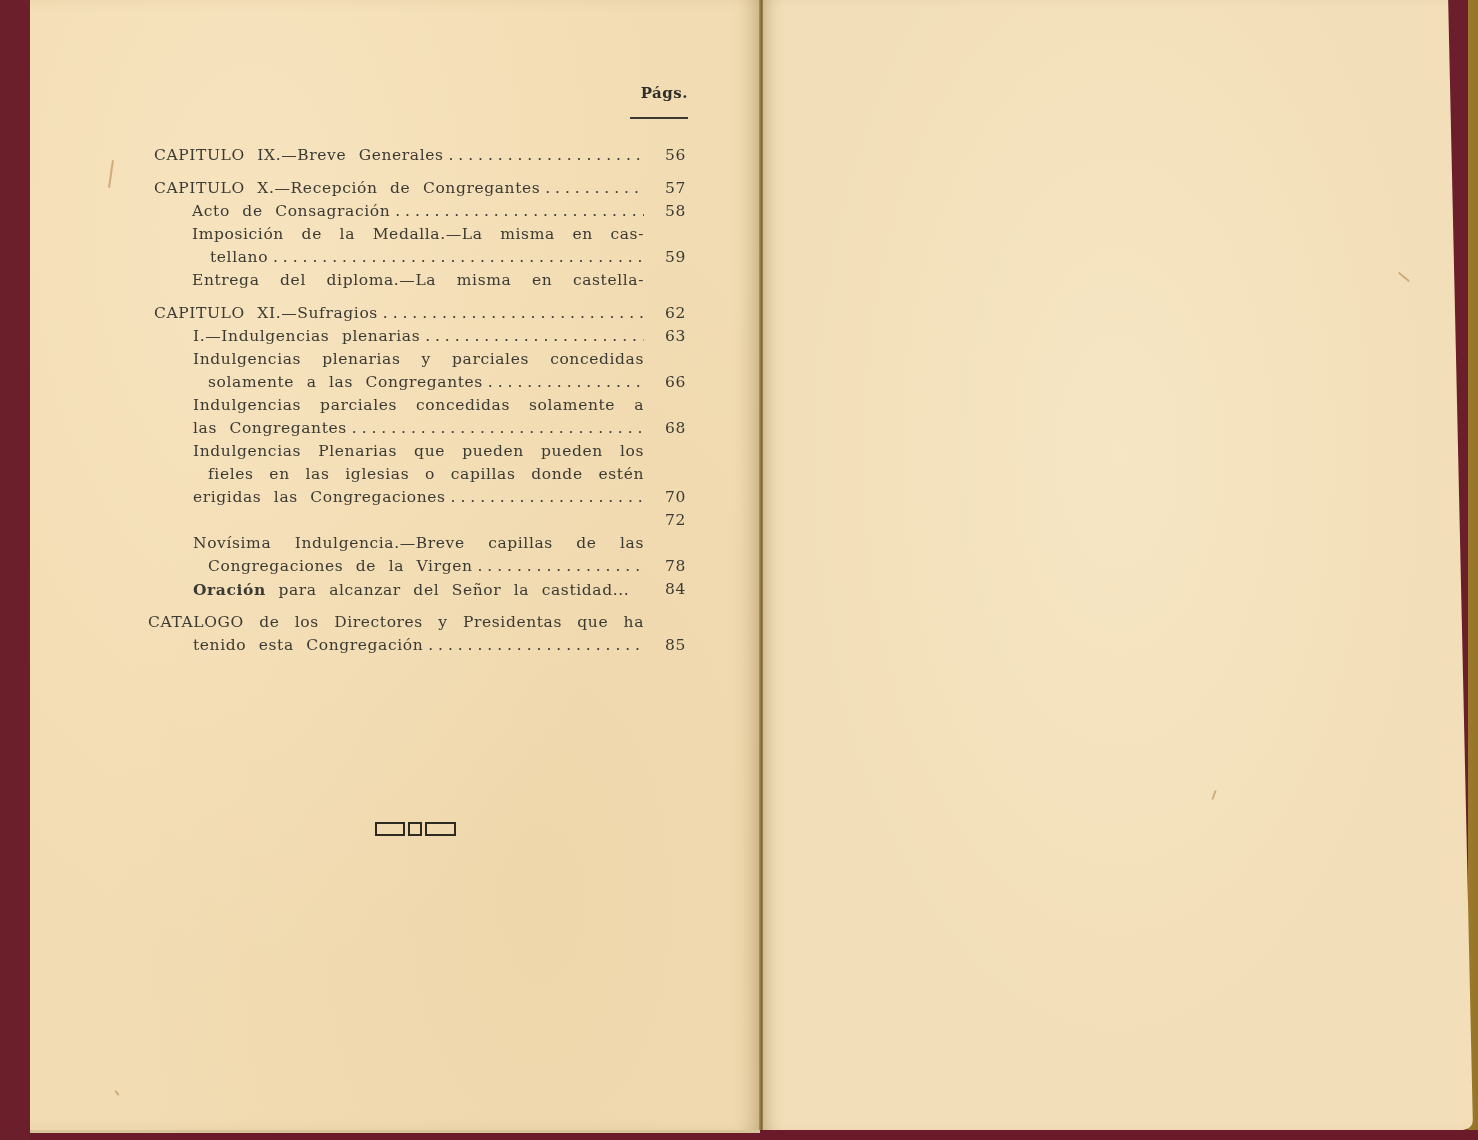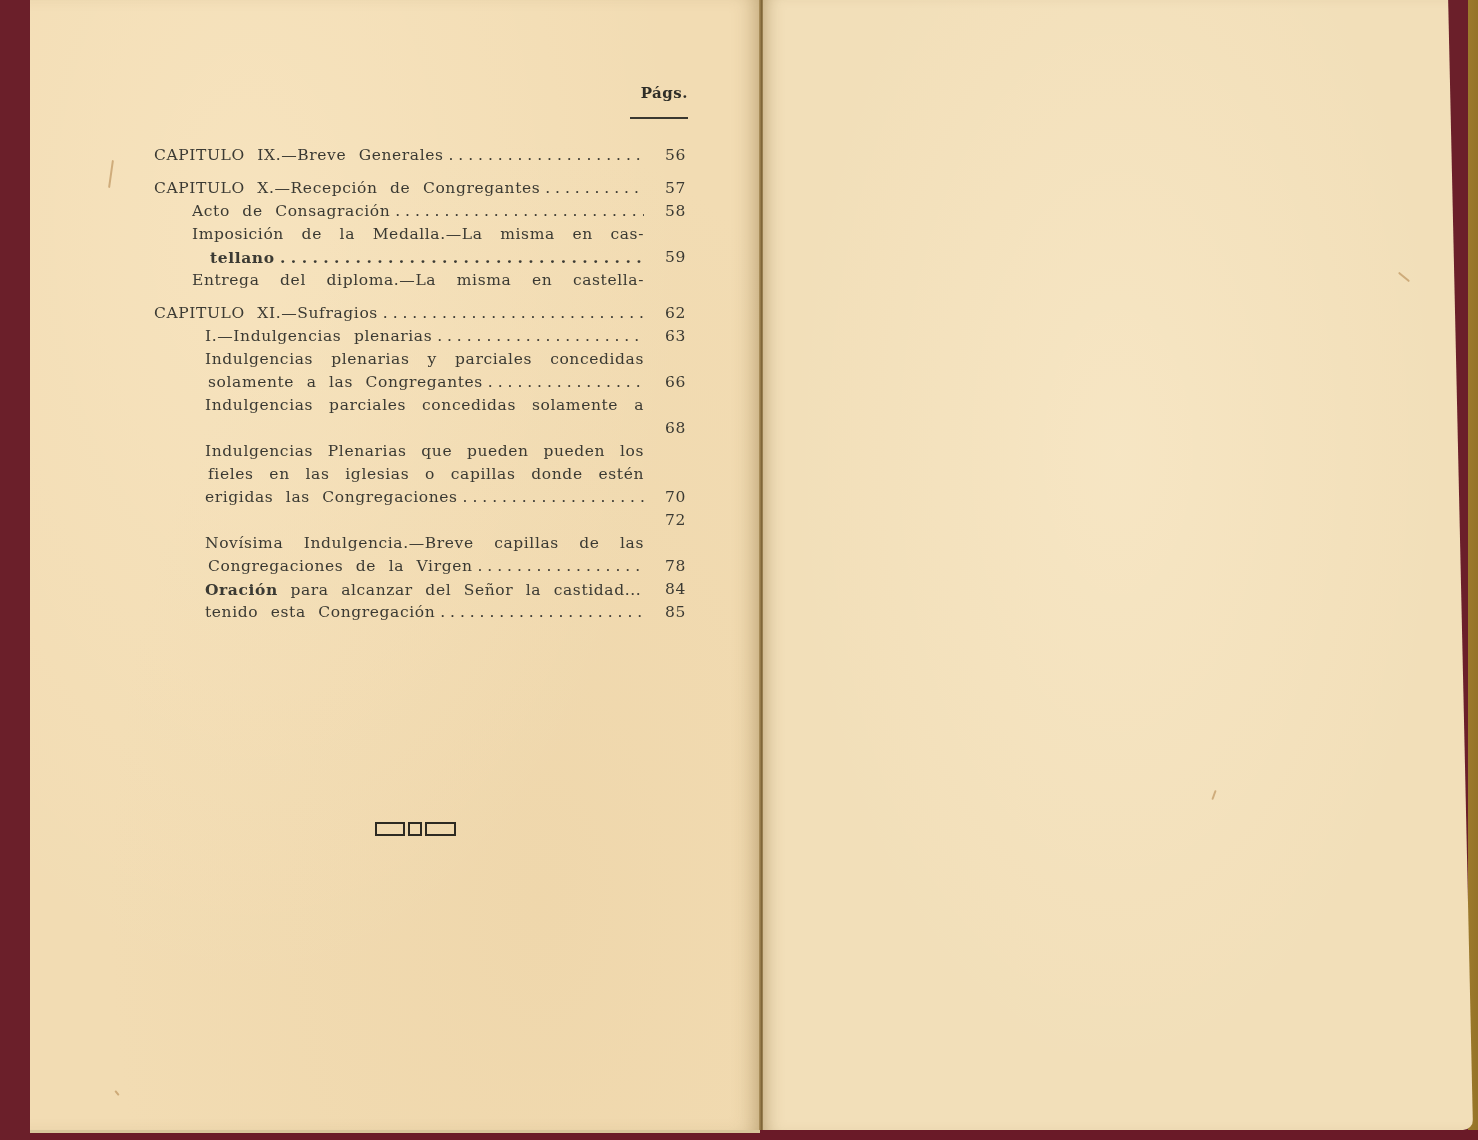--- a/index.html
+++ b/index.html
@@ -126,22 +126,22 @@
       word-spacing: 0;
     }
     .row .pg {
       position: absolute;
       right: 4px;
       width: 40px;
       text-align: right;
     }
     .lvl0 .txt { left: 6px; }
     .lvl1 .txt { left: 44px; }
-    .lvl2 .txt { left: 62px; font-weight: bold; }
-    .lvl1b .txt { left: 57px; }
+    .lvl2 .txt { left: 62px; }
+    .lvl1b .txt { left: 45px; }
     .lvl2b .txt { left: 60px; }
     .bold-word { font-weight: bold; }
 
     .ornament {
       position: absolute;
       left: 345px;
       top: 822px;
       height: 14px;
       display: flex;
       gap: 3px;
@@ -226,20 +226,21 @@
           <span class="txt dots">solamente a las Congregantes</span>
           <span class="pg">66</span>
         </div>
 
         <div class="row lvl1b">
           <span class="txt justify">Indulgencias parciales concedidas solamente a</span>
           <span class="pg"></span>
         </div>
 
         <div class="row lvl1b">
+          <span class="txt dots">las Congregantes</span>
           <span class="pg">68</span>
         </div>
 
         <div class="row lvl1b">
           <span class="txt justify">Indulgencias Plenarias que pueden pueden los</span>
           <span class="pg"></span>
         </div>
 
         <div class="row lvl2b">
           <span class="txt justify">fieles en las iglesias o capillas donde estén</span>
@@ -263,20 +264,24 @@
         <div class="row lvl2b">
           <span class="txt dots">Congregaciones de la Virgen</span>
           <span class="pg">78</span>
         </div>
 
         <div class="row lvl1b">
           <span class="txt"><span class="bold-word">Oración</span><span> para alcanzar del Señor la castidad...</span></span>
           <span class="pg">84</span>
         </div>
 
+        <div class="row lvl0 gap">
+          <span class="txt justify" style="left:0">CATALOGO de los Directores y Presidentas que ha</span>
+          <span class="pg"></span>
+        </div>
 
         <div class="row lvl1b">
           <span class="txt dots">tenido esta Congregación</span>
           <span class="pg">85</span>
         </div>
       </div>
     </div>
 
     <div class="ornament">
       <span class="orn-a"></span>

